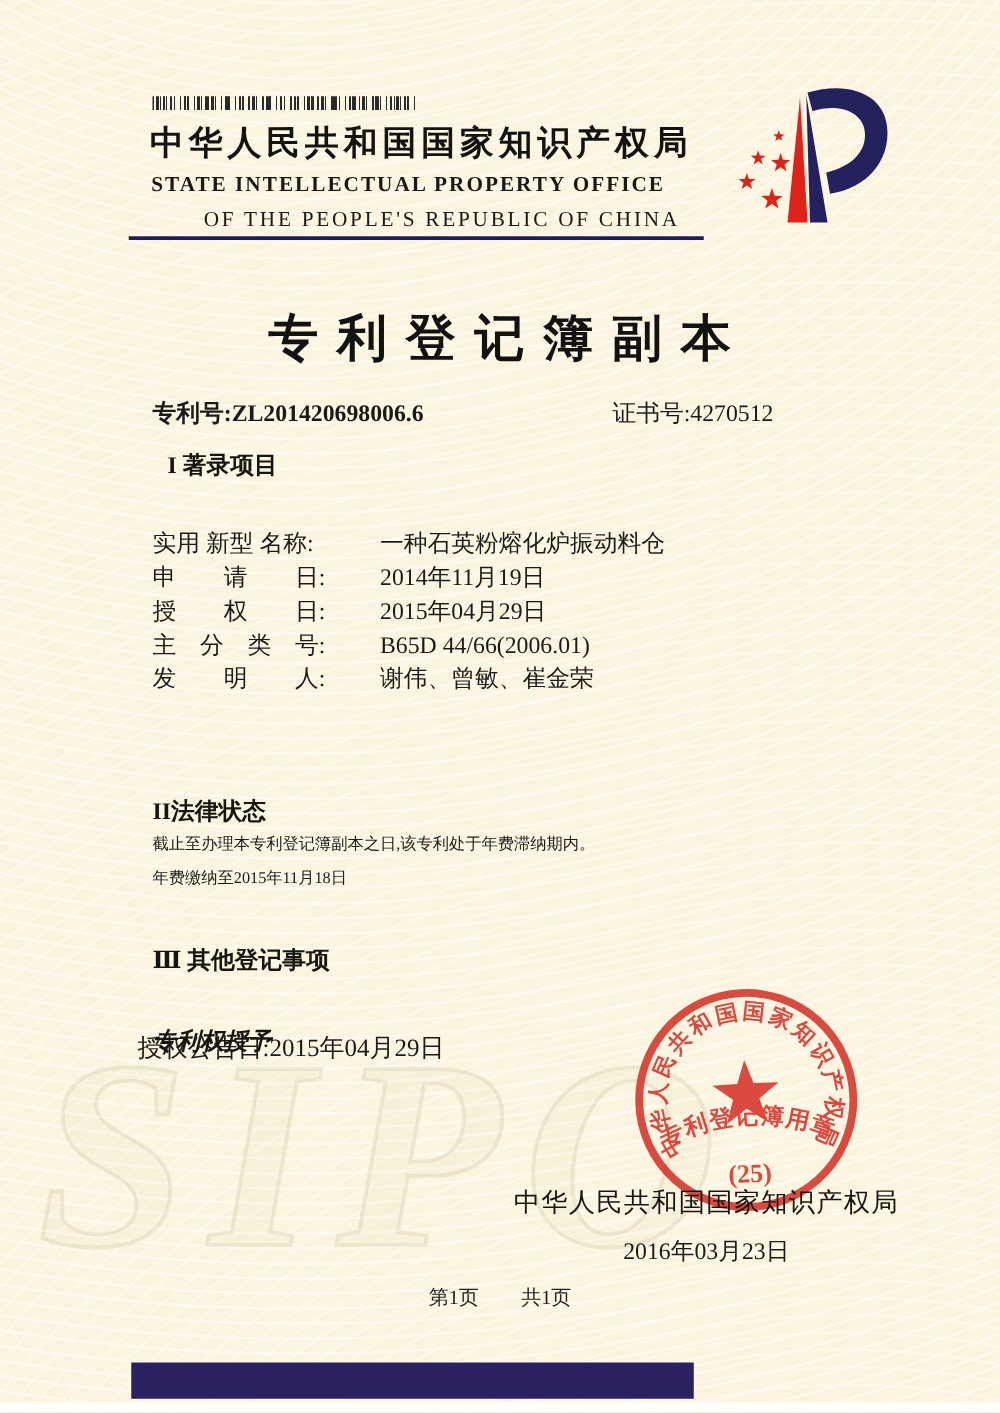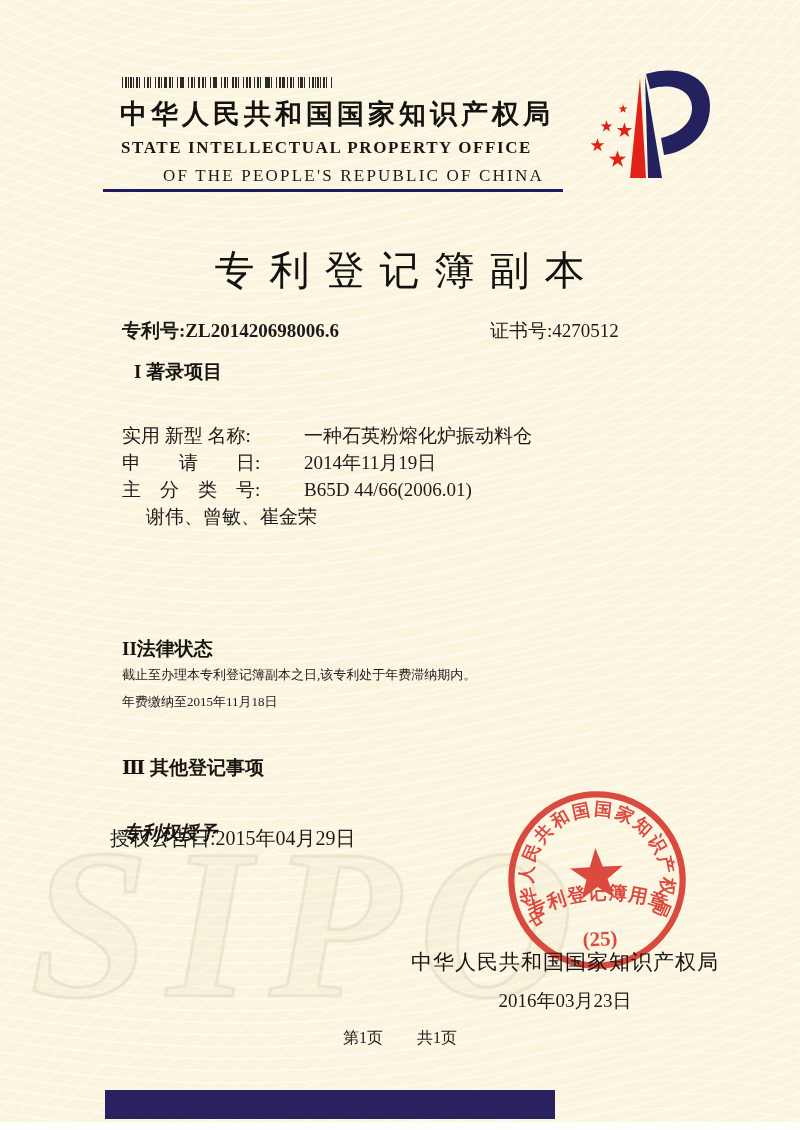--- a/index.html
+++ b/index.html
@@ -44,21 +44,21 @@
   .org-en1 { left:121px; top:138px; font-size:17px; font-weight:bold; letter-spacing:1.6px; color:#1b1916; white-space:nowrap; }
   .org-en2 { left:121px; top:166px; font-size:17px; font-weight:normal; letter-spacing:2.2px; color:#1b1916; white-space:nowrap;margin-left:42px; }
   .head-rule { left:103px; top:189px; width:460px; height:3px; background:#1d1d5e; }
 
   .logo { left:588px; top:64px; }
 
   
   .doc-title {
     left:0; top:243px; width:800px;
     text-align:center; padding-left:14px;
-    font-size:40px; font-weight:normal; letter-spacing:15px; color:#131210;
+    font-size:40px; font-weight:bold; letter-spacing:15px; color:#131210;
     white-space:nowrap;
   }
 
   .numbers { left:0; top:318px; width:800px; font-size:19px; }
   .patent-no { position:absolute; left:122px; top:0; white-space:nowrap;font-weight:bold; }
   .cert-no   { position:absolute; left:490px; top:0; white-space:nowrap; }
 
   .sec-heading { font-size:19px; font-weight:bold; color:#17150f; white-space:nowrap; }
 
   .sec1-head { left:134px; top:359px; }
@@ -137,24 +137,29 @@
   <div class="abs fields">
     <div class="field-row">
       <span class="field-label">实用 新型 名称:</span>
       <span class="field-value">一种石英粉熔化炉振动料仓</span>
     </div>
     <div class="field-row">
       <span class="field-label">申　　请　　日:</span>
       <span class="field-value">2014年11月19日</span>
     </div>
     <div class="field-row">
+      <span class="field-label">授　　权　　日:</span>
+      <span class="field-value">2015年04月29日</span>
+    </div>
+    <div class="field-row">
       <span class="field-label">主　分　类　号:</span>
       <span class="field-value">B65D 44/66(2006.01)</span>
     </div>
     <div class="field-row">
+      <span class="field-label">发　　明　　人:</span>
       <span class="field-value">谢伟、曾敏、崔金荣</span>
     </div>
   </div>
 
 
   <div class="abs sec-heading sec2-head">II法律状态</div>
   <div class="abs sec2-body">
     <div class="sec2-line">截止至办理本专利登记簿副本之日,该专利处于年费滞纳期内。</div>
     <div class="sec2-line">年费缴纳至2015年11月18日</div>
   </div>

